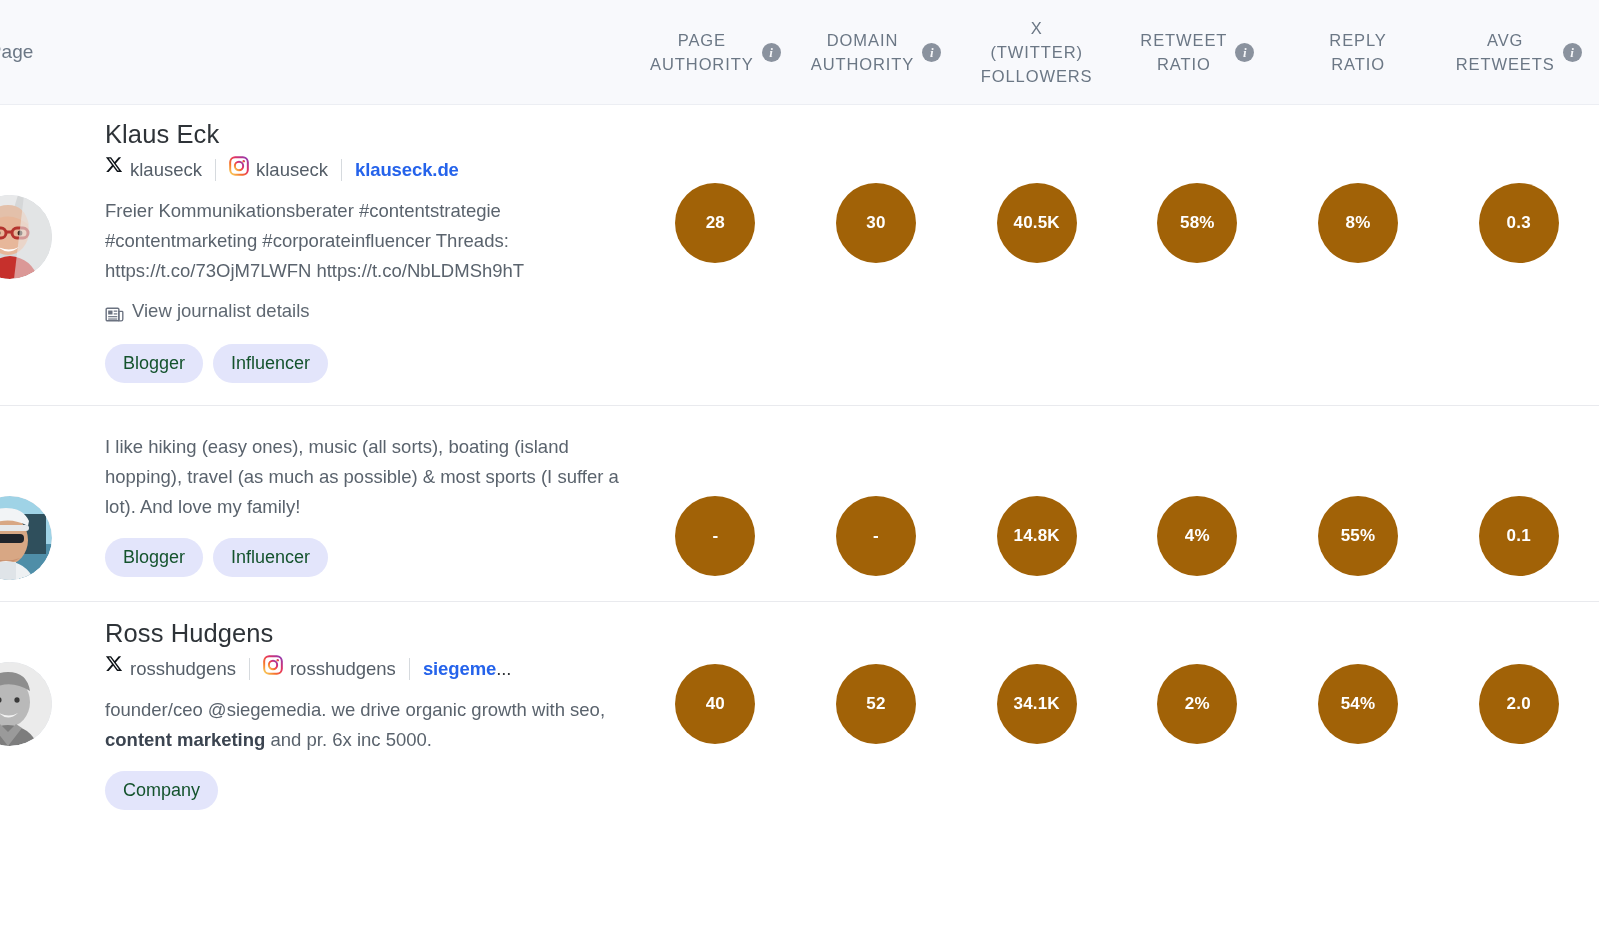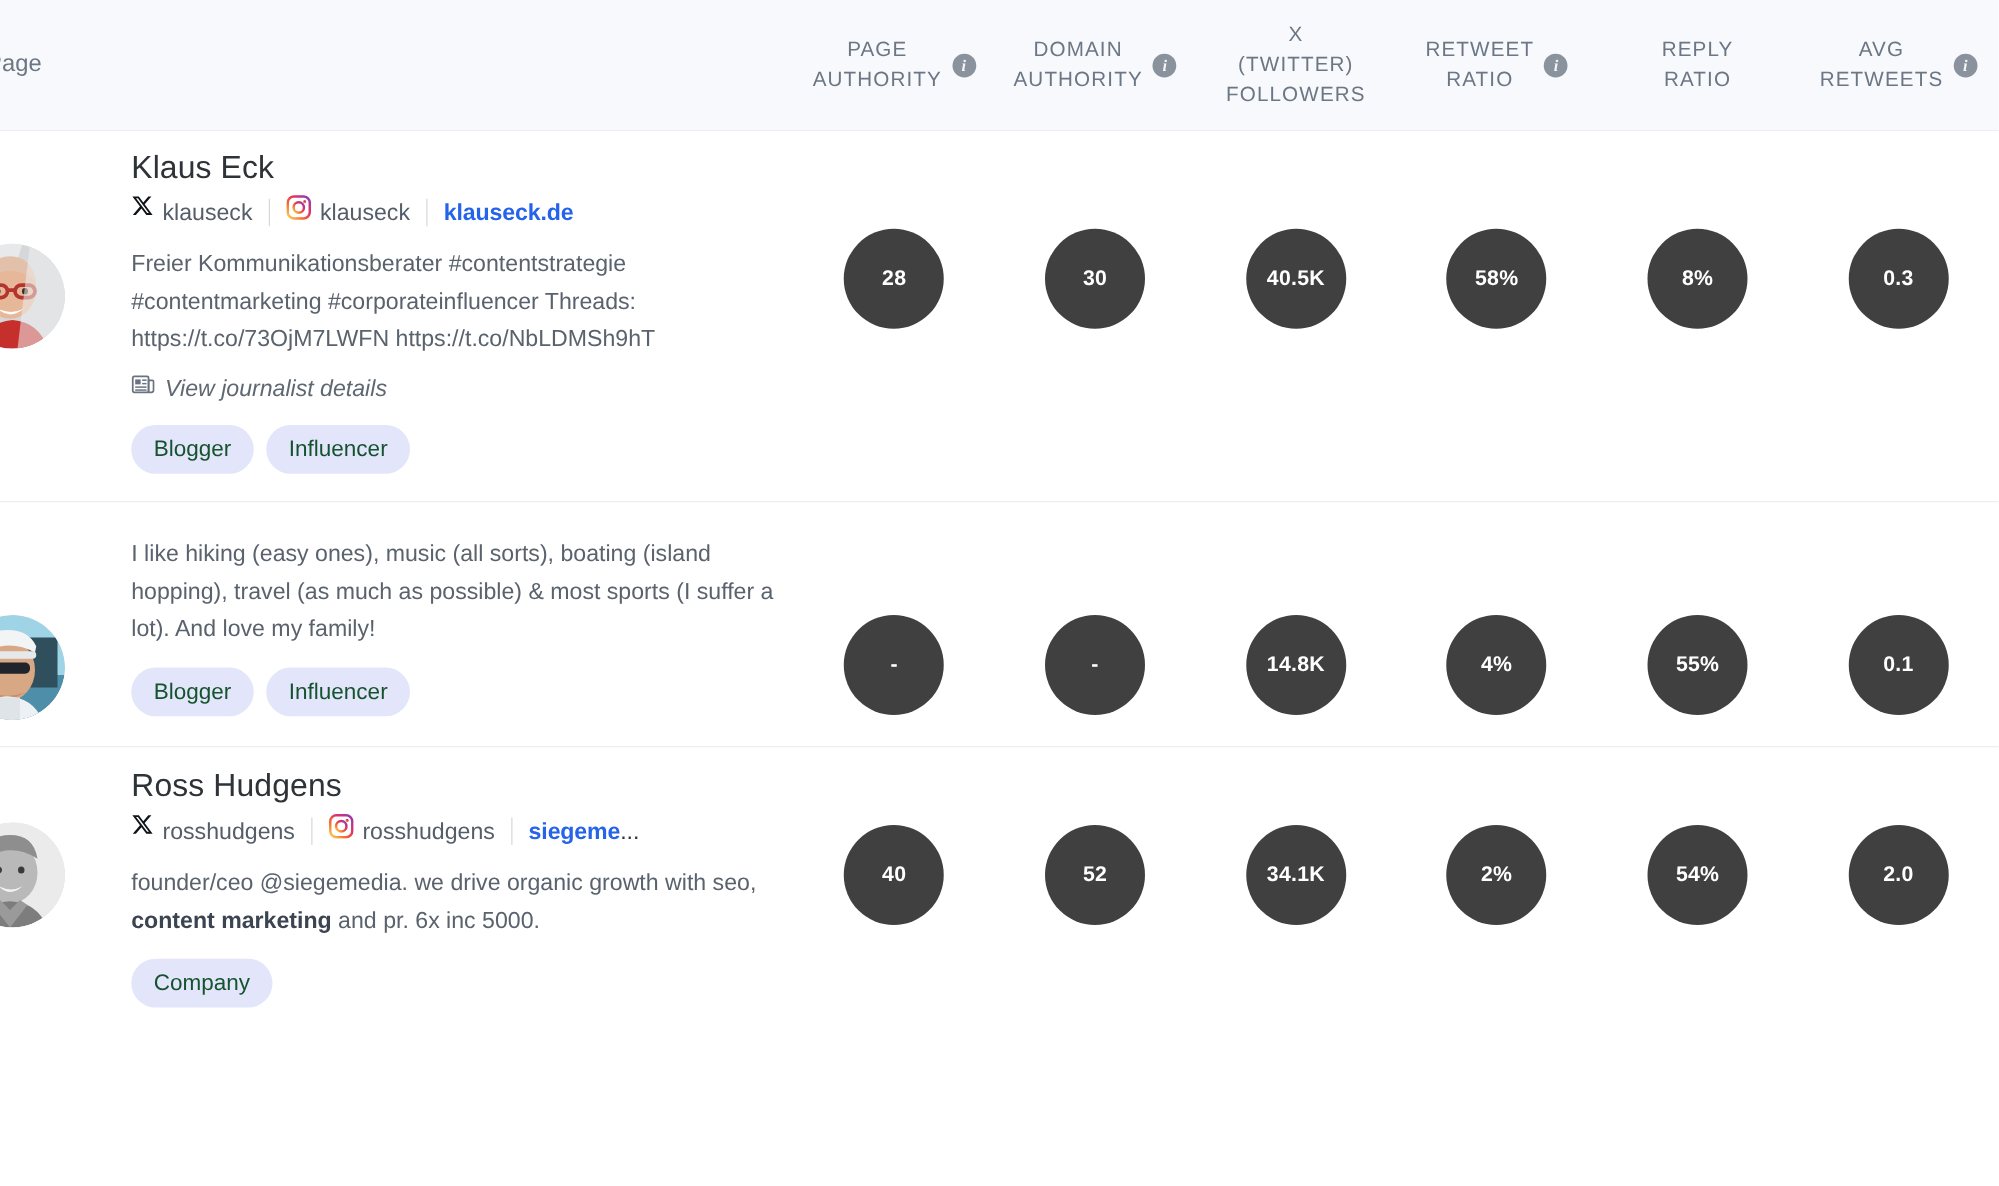--- a/index.html
+++ b/index.html
@@ -210,28 +210,27 @@
     font-size: 18.5px;
     line-height: 30px;
     color: #5a636d;
     max-width: 520px;
   }
 
   .bio b { color: #3b4450; font-weight: bold; }
 
   .journalist-link {
     display: inline-flex;
-    align-items: flex-start;
+    align-items: flex-end;
     gap: 8px;
     margin-top: 12px;
     font-size: 18.5px;
     line-height: 26px;
     color: #5f6872;
     cursor: pointer;
-    font-style: italic;
   }
 
   .news-icon { width: 19px; height: 19px; flex: 0 0 19px; display: inline-block; }
 
   .tags {
     display: flex;
     gap: 10px;
     margin-top: 16px;
     flex-wrap: wrap;
   }
@@ -259,21 +258,21 @@
     flex: 1 1 0;
     display: flex;
     align-items: center;
     justify-content: center;
   }
 
   .metric-badge {
     width: 80px;
     height: 80px;
     border-radius: 50%;
-    background: #404040;
+    background: #a16207;
     color: #ffffff;
     display: flex;
     align-items: center;
     justify-content: center;
     font-size: 17px;
     font-weight: bold;
     letter-spacing: 0.2px;
     user-select: none;
   }
 

